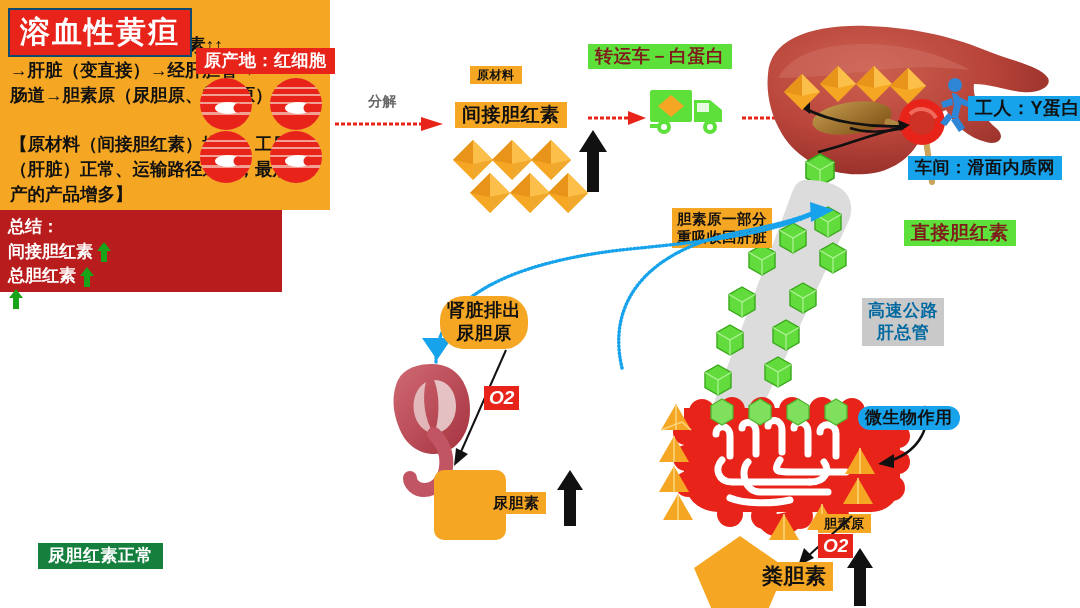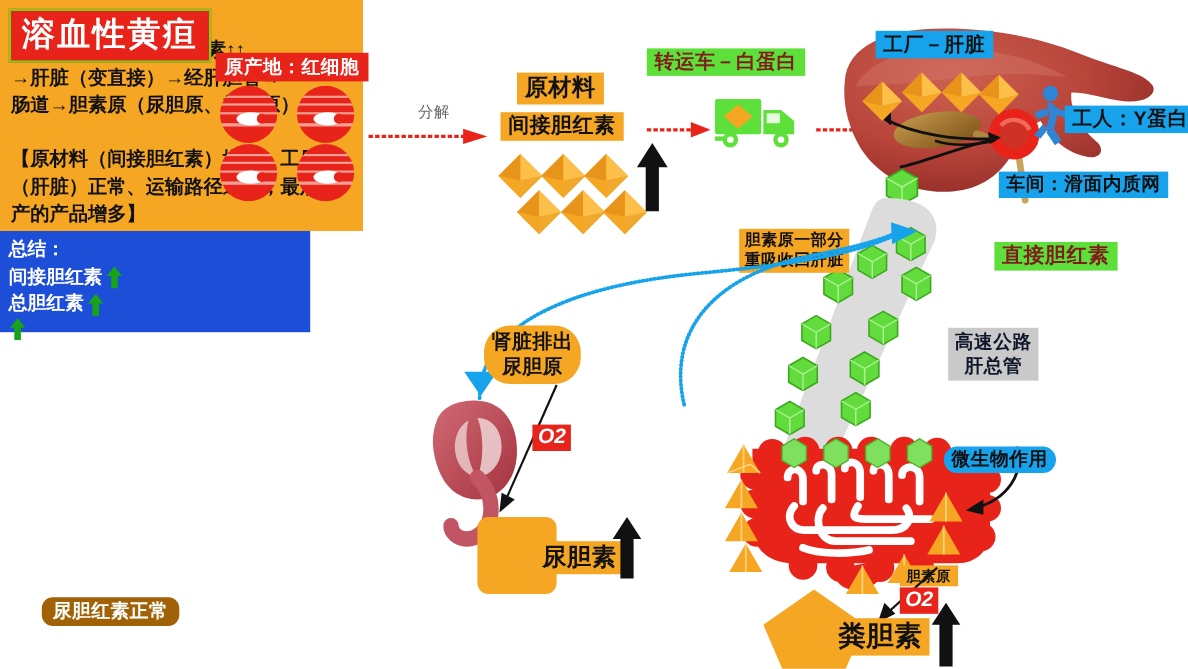--- a/index.html
+++ b/index.html
@@ -20,61 +20,60 @@
     white-space:pre;
     line-height:1.18;
     letter-spacing:0.5px;
     box-sizing:border-box;
     padding:1px 4px;
   }
   .badge.red{background:#e8241a;color:#fff;}
   .badge.orange{background:#f5a623;color:#111;}
   .badge.green{background:#5ee03a;color:#7f1d1d;}
   .badge.blue{background:#17a2ec;color:#111;}
-  .badge.grey{background:#c9c9c9;color:#0f172a;}
-  .badge.plain{background:transparent;color:#555;font-weight:normal;margin-left:12px;}
+  .badge.grey{background:#c9c9c9;color:#0369a1;}
+  .badge.plain{background:transparent;color:#555;font-weight:bold;}
   .center{text-align:center;}
   
   #title-badge{
     left:8px;top:8px;
     background:#e8241a;color:#fff;
     font-size:30px;font-weight:bold;
     padding:4px 10px 6px 10px;
     letter-spacing:2px;
-    border:2px solid #84cc16;
+    border:2px solid #0c4a6e;
   }
   
   #explain-box{
     left:18px;top:196px;width:330px;height:210px;
     background:#f5a623;
     padding:8px 10px;
     box-sizing:border-box;
     font-size:17.5px;
     font-weight:bold;
     color:#111;
     line-height:1.42;
     white-space:pre-wrap;
     letter-spacing:0px;
   }
   
   #summary-box{
-    left:18px;top:422px;width:282px;height:92px;
-    background:#1d4ed8;
+    left:18px;top:422px;width:282px;height:82px;
+    background:#b91c1c;
     padding:5px 8px;
     box-sizing:border-box;
     font-size:17px;font-weight:bold;color:#fff;
     line-height:1.45;
   }
   .sum-row{display:flex;align-items:center;gap:3px;}
   #normal-badge{
     left:38px;top:543px;
-    background:#a16207;color:#fff;
+    background:#15803d;color:#fff;
     font-size:17px;font-weight:bold;
     padding:3px 10px;
-    border-radius:10px;
   }
   
   .uparrow-green{display:inline-block;width:16px;height:20px;position:relative;}
   .uparrow-green svg{display:block;}
   
   .blk-arrow{position:absolute;}
   
   .o2{
     position:absolute;background:#e8241a;color:#fff;
     font-weight:bold;font-size:19px;font-style:italic;
@@ -140,21 +139,21 @@
         </g>
       </g>
   </svg>
 
   <div class="badge plain" style="left:364px;top:92px;font-size:14px;color:#666;">分解</div>
   <svg class="abs" style="left:335px;top:116px;" width="110" height="16" viewBox="0 0 110 16">
     <line x1="0" y1="8" x2="88" y2="8" stroke="#e8241a" stroke-width="3" stroke-dasharray="4 2"></line>
     <polygon points="86,1 108,8 86,15" fill="#e8241a"></polygon>
   </svg>
 
-  <div class="badge orange" style="left:470px;top:66px;font-size:21px;padding:2px 7px;">原材料</div>
+  <div class="badge orange" style="left:470px;top:66px;font-size:12px;padding:2px 7px;">原材料</div>
   <div class="badge orange" style="left:455px;top:102px;font-size:19px;padding:2px 7px;">间接胆红素</div>
 
   <svg class="abs" style="left:450px;top:138px;" width="140" height="78" viewBox="0 0 140 78">
     <defs>
       <g id="oct">
         <polygon points="0,-20 20,0 0,20 -20,0" fill="#f5a623"></polygon>
         <polygon points="0,-20 20,0 0,4" fill="#fcbf49"></polygon>
         <polygon points="0,-20 -20,0 0,4" fill="#e8941a"></polygon>
         <polygon points="0,20 20,0 0,4" fill="#f0a92c"></polygon>
       </g>
@@ -273,21 +272,20 @@
 
   <svg class="abs" style="left:932px;top:78px;" width="42" height="56" viewBox="0 0 42 56">
     <circle cx="23" cy="7" r="7" fill="#2f86d6"></circle>
     <path d="M20,15 C26,15 30,20 29,27 L26,40 L19,40 L22,27 Z" fill="#2f86d6"></path>
     <path d="M26,39 L33,50 L27,54 L19,42 Z" fill="#2f86d6"></path>
     <path d="M21,39 L14,48 L8,45 L16,35 Z" fill="#2f86d6"></path>
     <path d="M27,19 L38,24 L36,29 L25,25 Z" fill="#2f86d6"></path>
     <path d="M20,20 L9,24 L11,30 L21,27 Z" fill="#2f86d6"></path>
   </svg>
 
-  <div class="badge blue" style="left:796px;top:28px;font-size:18px;padding:2px 7px;">工厂－肝脏</div>
   <div class="badge blue" style="left:968px;top:96px;font-size:18px;padding:2px 7px;">工人：Y蛋白</div>
   <div class="badge blue" style="left:908px;top:156px;font-size:17px;padding:2px 7px;">车间：滑面内质网</div>
 
   <svg class="abs" style="left:640px;top:180px;" width="300" height="250" viewBox="0 0 300 250">
     <path d="M165,0 C200,0 216,14 210,38 L120,232 C112,248 66,246 72,228 L150,18 C154,6 158,0 165,0 Z" fill="#dcdcdc"></path>
   </svg>
 
   <svg class="abs" style="left:700px;top:190px;" width="180" height="230" viewBox="0 0 180 230">
     <defs>
       <g id="hexg">
@@ -365,21 +363,21 @@
     <rect x="0" y="0" width="72" height="70" rx="10" fill="#f5a623"></rect>
   </svg>
 
   <svg class="abs" style="left:448px;top:350px;" width="70" height="118" viewBox="0 0 70 118">
     <line x1="58" y1="0" x2="12" y2="104" stroke="#111" stroke-width="2"></line>
     <polygon points="6,116 8,98 20,104" fill="#111"></polygon>
   </svg>
 
   <div class="o2" style="left:484px;top:386px;">O2</div>
 
-  <div class="badge orange" style="left:487px;top:492px;font-size:22px;padding:2px 6px;">尿胆素</div>
+  <div class="badge orange" style="left:487px;top:492px;font-size:15px;padding:2px 6px;">尿胆素</div>
   <svg class="abs blk-arrow" style="left:556px;top:470px;" width="28" height="56" viewBox="0 0 28 56">
     <polygon points="14,0 27,20 20,20 20,56 8,56 8,20 1,20" fill="#111"></polygon>
   </svg>
 
   <svg class="abs" style="left:660px;top:398px;" width="250" height="140" viewBox="0 0 250 140">
     <defs>
       <clipPath id="gutClip">
         <path d="M22,8 H212 C226,8 236,18 236,32 V86 C236,102 224,112 208,112
                  H56 C36,112 22,100 22,82 Z"></path>
       </clipPath>
@@ -487,21 +485,21 @@
     <polygon points="48,2 94,34 76,76 20,76 2,34" fill="#f5a623"></polygon>
   </svg>
 
   <svg class="abs" style="left:790px;top:514px;" width="70" height="58" viewBox="0 0 70 58">
     <line x1="62" y1="2" x2="16" y2="44" stroke="#111" stroke-width="2"></line>
     <polygon points="8,52 14,34 24,44" fill="#111"></polygon>
   </svg>
 
   <div class="o2" style="left:818px;top:534px;">O2</div>
 
-  <div class="badge orange" style="left:756px;top:562px;font-size:25px;padding:2px 6px;">粪胆素</div>
+  <div class="badge orange" style="left:756px;top:562px;font-size:21px;padding:2px 6px;">粪胆素</div>
   <svg class="abs blk-arrow" style="left:846px;top:548px;" width="28" height="58" viewBox="0 0 28 58">
     <polygon points="14,0 27,20 20,20 20,58 8,58 8,20 1,20" fill="#111"></polygon>
   </svg>
 
   <div id="explain-box">溶血性黄疸:
 RBC破坏↑↑→间接胆红素↑↑
 →肝脏（变直接）→经肝胆管→
 肠道→胆素原（尿胆原、粪胆原）↑↑
 
 【原材料（间接胆红素）增多，工厂

